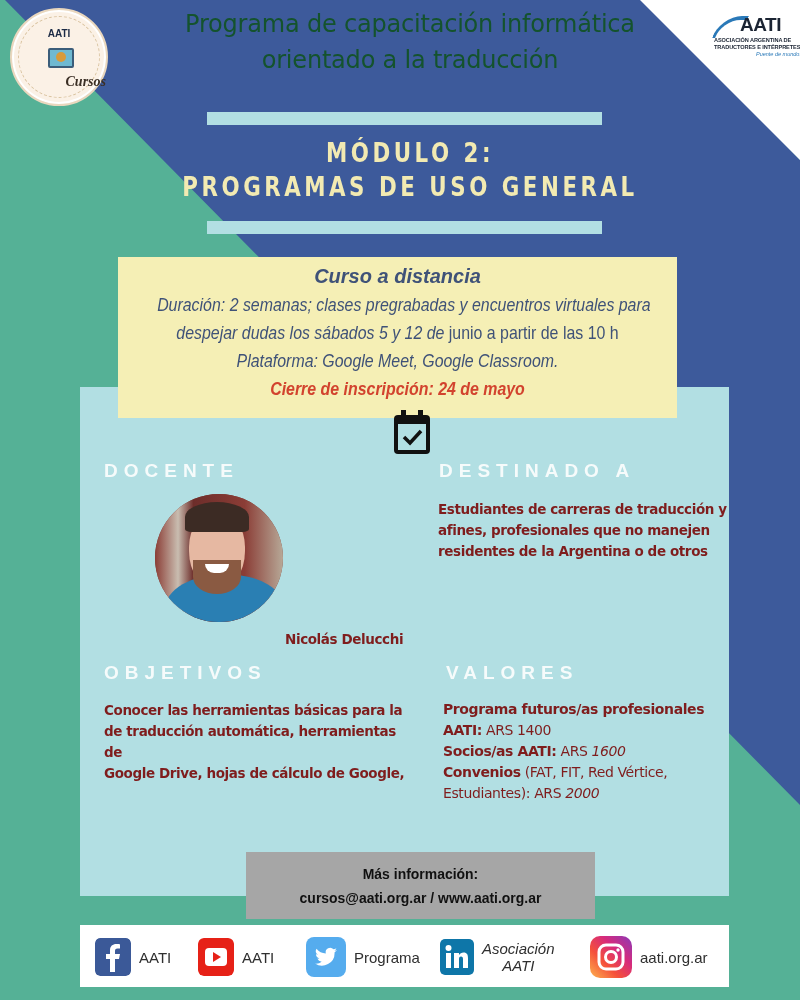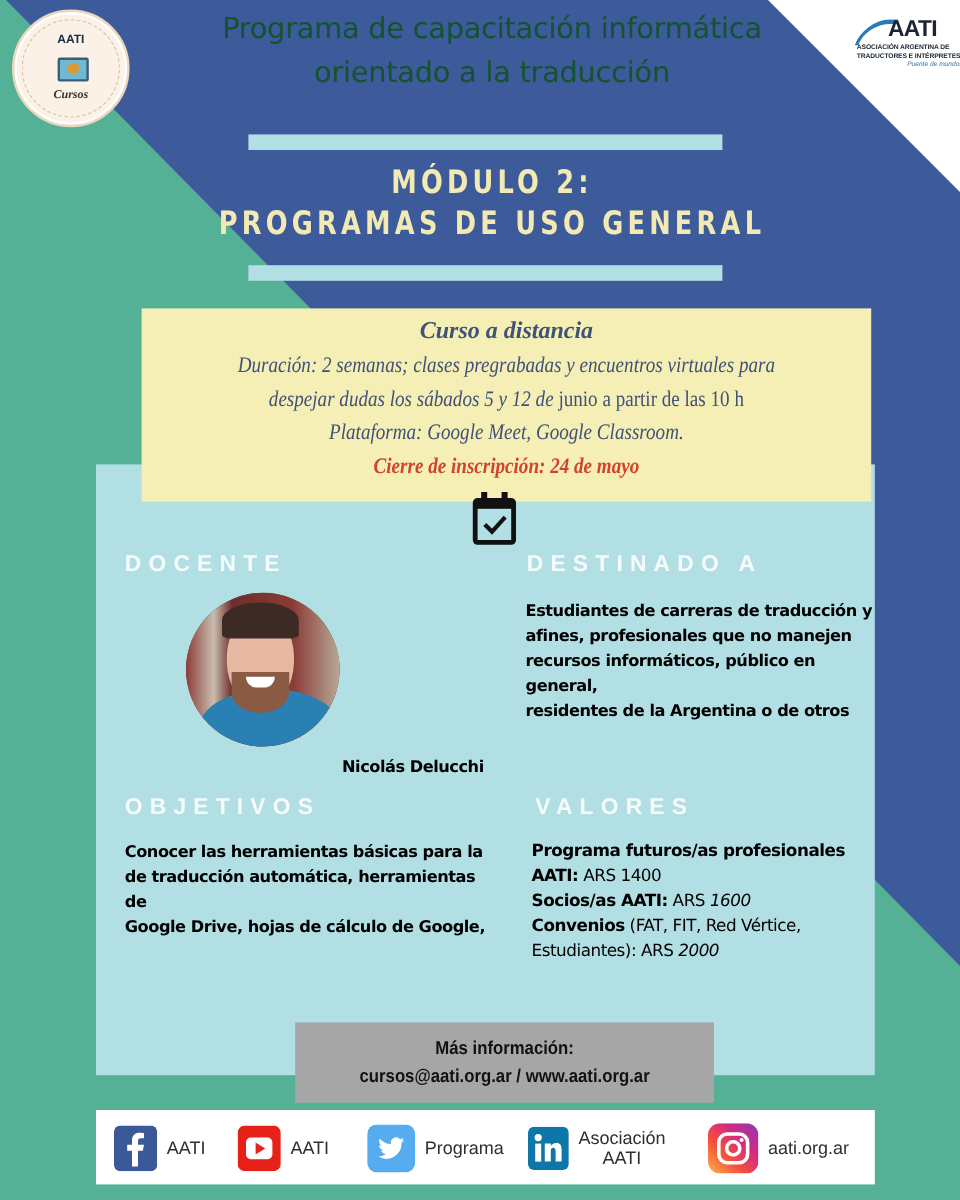--- a/index.html
+++ b/index.html
@@ -4,46 +4,46 @@
 <style>
   html, body { margin:0; padding:0; }
   body { width:800px; height:1000px; position:relative; overflow:hidden; background:#55b196; font-family:"Liberation Sans", sans-serif; }
   .bg { position:absolute; left:0; top:0; width:800px; height:1000px; }
   .abs { position:absolute; }
   .badge { left:10px; top:8px; width:94px; height:94px; border-radius:50%; background:#fbf1e6; border:2px solid #e9d7be; box-shadow:0 0 0 2px #fff inset; text-align:center; }
   .badge .inner { position:absolute; left:6px; top:6px; right:6px; bottom:6px; border-radius:50%; border:1px dashed #d9c3a0; }
   .badge .logo-mini { position:absolute; top:18px; left:0; right:0; font-weight:bold; font-size:10px; color:#1b2a45; font-family:"Liberation Sans", sans-serif; }
   .badge .monitor { position:absolute; top:38px; left:36px; width:22px; height:16px; background:#6fb9d1; border:2px solid #3b5d7a; border-radius:2px; }
   .badge .monitor:after { content:""; position:absolute; left:6px; top:2px; width:10px; height:10px; border-radius:50%; background:#d89a3a; }
-  .badge .cursos { position:absolute; top:64px; left:0; right:0; font-family:"Liberation Serif", serif; font-style:italic; font-weight:bold; font-size:10px; color:#3b2f25; }
+  .badge .cursos { position:absolute; top:64px; left:0; right:0; font-family:"Liberation Serif", serif; font-style:italic; font-weight:bold; font-size:14px; color:#3b2f25;text-align:right; }
 
   .top-title { left:150px; top:6px; width:520px; text-align:center; color:#14532d; font-size:24px; line-height:36px; font-family:"DejaVu Sans", sans-serif; font-weight:normal; letter-spacing:-0.2px; }
 
   .aati-logo { left:710px; top:14px; width:84px; height:50px; text-align:left; }
   .aati-logo .mark { font-family:"Liberation Sans", sans-serif; font-weight:bold; font-size:19px; color:#1b2433; position:absolute; left:30px; top:0; letter-spacing:-0.5px; }
   .aati-logo .swoosh { position:absolute; left:6px; top:2px; width:26px; height:18px; border-top:4px solid #2a79b8; border-left:3px solid #2a79b8; border-radius:22px 0 0 0; transform:skewX(-20deg); }
   .aati-logo .line1, .aati-logo .line2 { position:absolute; left:4px; font-size:5.6px; font-weight:bold; color:#1b2433; letter-spacing:-0.1px; white-space:nowrap; }
   .aati-logo .line1 { top:23px; }
   .aati-logo .line2 { top:30px; }
   .aati-logo .tag { position:absolute; left:46px; top:37px; font-size:5.5px; font-style:italic; color:#2a79b8; white-space:nowrap; }
 
   .bar { background:#b2dfe3; height:13px; }
   .module-title { left:150px; top:136px; width:520px; text-align:center; color:#f2eab2; font-family:"DejaVu Sans Condensed", "DejaVu Sans", sans-serif; font-weight:bold; font-size:27px; line-height:34px; letter-spacing:4px; transform:scaleX(0.88); }
 
   .panel { left:80px; top:387px; width:649px; height:509px; background:#b2dfe3; }
-  .info-box { left:118px; top:257px; width:608px; height:161px; background:#f5efb5; text-align:center; color:#3f5278; font-family:Liberation Serif, serif; }
+  .info-box { left:118px; top:257px; width:559px; height:161px; background:#f5efb5; text-align:center; color:#3f5278; font-family:Liberation Sans, sans-serif; }
   .info-box .l { font-size:18.5px; line-height:28px; font-style:italic; transform:scaleX(0.86); white-space:nowrap; }
   .info-box .head { font-weight:bold; font-size:20px; line-height:30px; padding-top:4px; }
   .info-box .deadline { color:#d2432e; font-weight:bold; }
   .info-box .up { font-style:normal; }
 
   .calendar { left:392px; top:410px; width:40px; height:46px; }
 
   .sec-h { color:#f6fbfb; font-weight:bold; font-size:19px; letter-spacing:6px; font-family:"Liberation Sans", sans-serif; }
-  .body-t { color:#000000; font-weight:bold; font-size:13.5px; line-height:21px; font-family:"DejaVu Sans", sans-serif; letter-spacing:-0.4px; }
+  .body-t { color:#7f1d1d; font-weight:bold; font-size:13.5px; line-height:21px; font-family:"DejaVu Sans", sans-serif; letter-spacing:-0.4px; }
   .body-t .reg { font-weight:normal; }
   .body-t .it { font-style:italic; font-weight:normal; }
 
   .photo { left:155px; top:494px; width:128px; height:128px; border-radius:50%; overflow:hidden; background:#7b3a32; }
   .photo .shirt { position:absolute; left:10px; top:80px; width:120px; height:70px; border-radius:50% 50% 0 0; background:#2a7fb3; }
   .photo .face { position:absolute; left:34px; top:18px; width:56px; height:78px; border-radius:45% 45% 50% 50%; background:#e6b8a2; }
   .photo .hair { position:absolute; left:30px; top:8px; width:64px; height:30px; border-radius:50% 50% 10% 10%; background:#3c2b24; }
   .photo .beard { position:absolute; left:38px; top:66px; width:48px; height:34px; border-radius:0 0 50% 50%; background:#8a5a42; }
   .photo .smile { position:absolute; left:50px; top:70px; width:24px; height:9px; background:#fff; border-radius:0 0 12px 12px; }
   .photo .bgwall { position:absolute; left:0; top:0; width:128px; height:128px; background:linear-gradient(90deg,#8b3d36 0%,#c9bdb0 18%,#6d2d2a 30%,#8b3d36 70%,#b7a897 100%); }
@@ -119,21 +119,20 @@
   <div class="hair"></div>
   <div class="beard"></div>
   <div class="smile"></div>
 </div>
 <div class="abs body-t" style="left:285px; top:629px;">Nicolás Delucchi</div>
 
 <div class="abs sec-h" style="left:439px; top:460px;">DESTINADO A</div>
 <div class="abs body-t" style="left:438px; top:499px; width:300px;">
   <div>Estudiantes de carreras de traducción y</div>
   <div>afines, profesionales que no manejen</div>
-  <div>recursos informáticos, público en general,</div>
   <div>residentes de la Argentina o de otros</div>
 </div>
 
 <div class="abs sec-h" style="left:104px; top:662px;">OBJETIVOS</div>
 <div class="abs body-t" style="left:104px; top:700px; width:310px;">
   <div>Conocer las herramientas básicas para la</div>
   <div>de traducción automática, herramientas de</div>
   <div>Google Drive, hojas de cálculo de Google,</div>
 </div>
 
@@ -167,21 +166,21 @@
       </svg>
     <span class="s-label">AATI</span>
   </div>
   <div class="s-item" style="left:226px;">
     <svg class="s-icon" style="width:40px;height:40px;" viewBox="0 0 40 40">
         <rect width="40" height="40" rx="8" fill="#55acee"></rect>
         <path d="M31 13c-.8.4-1.7.6-2.6.7.9-.6 1.6-1.4 2-2.5-.9.5-1.9.9-2.9 1.1a4.5 4.5 0 0 0-7.7 4.1 12.8 12.8 0 0 1-9.3-4.7 4.5 4.5 0 0 0 1.4 6c-.7 0-1.4-.2-2-.6 0 2.2 1.6 4 3.6 4.4-.7.2-1.4.2-2 .1.6 1.8 2.2 3.1 4.2 3.1A9 9 0 0 1 9 26.6 12.7 12.7 0 0 0 28.6 15.9V15.3c.9-.6 1.7-1.4 2.4-2.3z" fill="#fff"></path>
       </svg>
     <span class="s-label">Programa</span>
   </div>
-  <div class="s-item" style="left:360px;">
+  <div class="s-item" style="left:360px;font-style:italic;">
     <svg class="s-icon" style="width:34px;height:36px;" viewBox="0 0 34 36">
         <rect width="34" height="36" rx="4" fill="#0e76a8"></rect>
         <rect x="6" y="14" width="5" height="15" fill="#fff"></rect>
         <circle cx="8.5" cy="9" r="3" fill="#fff"></circle>
         <path d="M14 14h5v2c1-1.5 2.5-2.4 4.6-2.4 3.4 0 4.4 2.2 4.4 5.6V29h-5v-8.5c0-1.8-.4-3-2-3s-2 1.3-2 3V29h-5z" fill="#fff"></path>
       </svg>
     <span class="s-label"><span>Asociación</span><br><span>AATI</span></span>
   </div>
   <div class="s-item" style="left:510px;">
     <svg class="s-icon" style="width:42px;height:42px;" viewBox="0 0 42 42">

